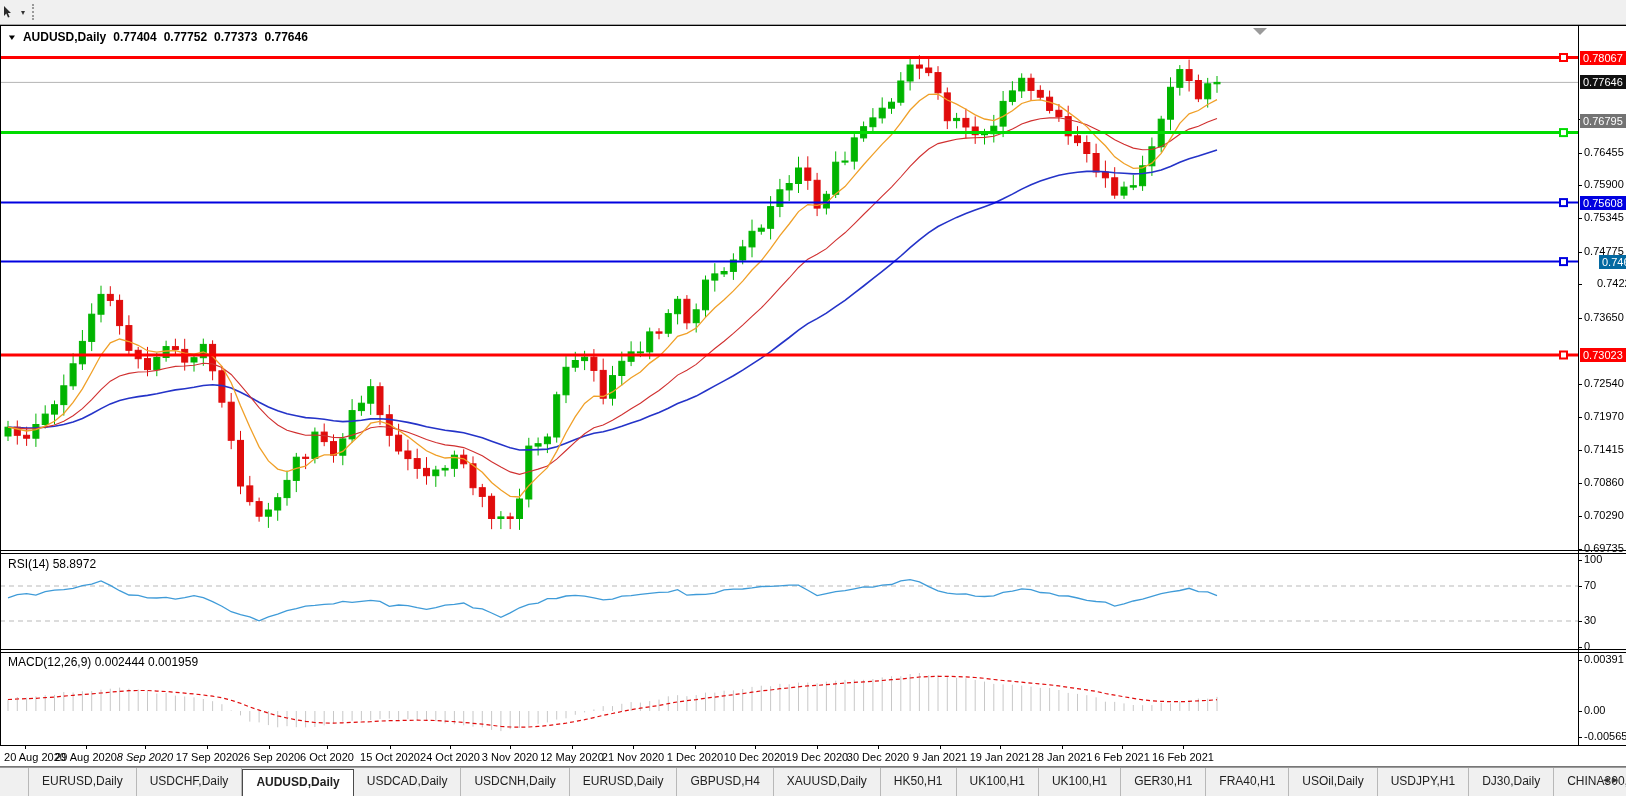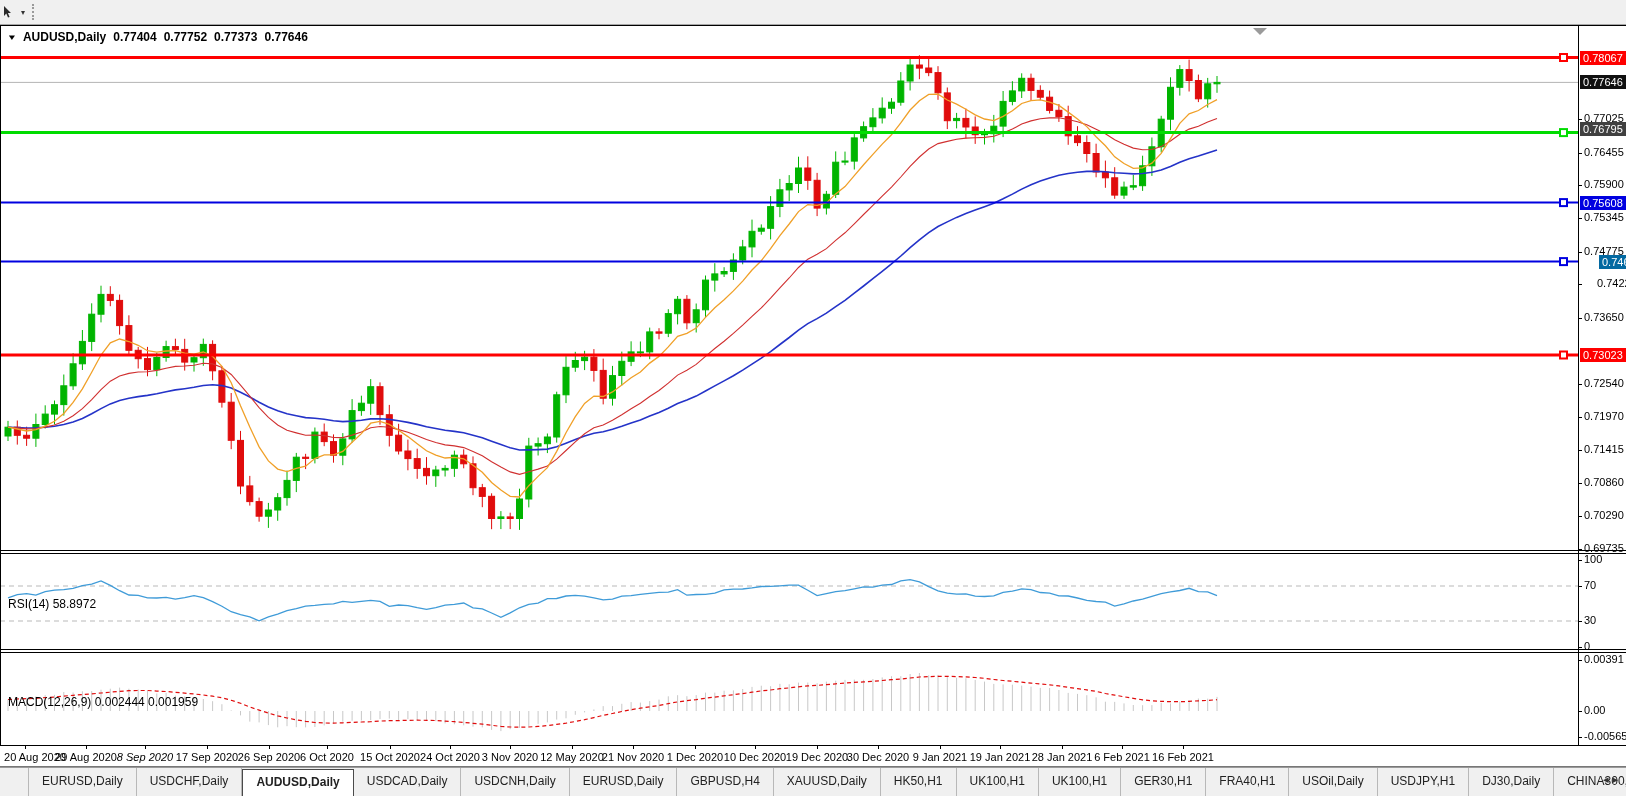--- a/index.html
+++ b/index.html
@@ -18,21 +18,21 @@
                display:flex;gap:7px;align-items:center;white-space:nowrap;z-index:6;}
   #chart-title .caret{font-size:8px;transform:scaleX(1.3);}
   
   .hline{position:absolute;height:1px;background:#000;}
   .vline{position:absolute;width:1px;background:#000;}
   
   .tick-label{position:absolute;left:1584px;font-size:11px;line-height:13px;color:#000;white-space:nowrap;}
   .tick-mark{position:absolute;left:1578px;width:4px;height:1px;background:#000;}
   .marker{position:absolute;left:1580px;font-size:11px;line-height:14px;padding:0 3px;white-space:nowrap;}
   
-  .pane-label{position:absolute;left:8px;font-size:12px;color:#000;z-index:5;white-space:nowrap;margin-top:40px;}
+  .pane-label{position:absolute;left:8px;font-size:12px;color:#000;z-index:5;white-space:nowrap;}
   svg{position:absolute;left:0;}
   
   .date-label{position:absolute;font-size:11px;color:#000;white-space:nowrap;transform:translateX(-50%);}
   .date-tick{position:absolute;width:1px;height:3px;background:#000;}
   
   #tabs{position:absolute;top:767px;left:0;width:1626px;height:29px;background:#f0f0f0;
         border-top:1px solid #9a9a9a;display:flex;align-items:stretch;padding-left:28px;box-sizing:border-box;}
   .tab{padding:6px 13px 0 13px;font-size:12px;color:#222;border-right:1px solid #b8b8b8;cursor:default;white-space:nowrap;}
   .tab:first-child{border-left:1px solid #b8b8b8;}
   .tab.active{background:#fff;border:1px solid #4a4a4a;border-bottom:none;font-weight:700;margin-top:1px;padding-top:5px;}
@@ -518,21 +518,21 @@
     <div class="tick-mark" style="top: 450px;"></div>
     <div class="tick-label" style="top: 443px;">0.71415</div>
     <div class="tick-mark" style="top: 483px;"></div>
     <div class="tick-label" style="top: 476px;">0.70860</div>
     <div class="tick-mark" style="top: 516px;"></div>
     <div class="tick-label" style="top: 509px;">0.70290</div>
     <div class="tick-mark" style="top: 549px;"></div>
     <div class="tick-label" style="top: 542px;">0.69735</div>
     <div class="marker" style="top: 51px; background: rgb(255, 0, 0); color: rgb(255, 255, 255);">0.78067</div>
     <div class="marker" style="top: 75px; background: rgb(16, 16, 16); color: rgb(255, 255, 255);">0.77646</div>
-    <div class="marker" style="top: 122px; background: #404040; color: rgb(255, 255, 255);">0.76795</div>
+    <div class="marker" style="top: 114px; background: #737373; color: rgb(255, 255, 255);">0.76795</div>
     <div class="marker" style="top: 196px; background: rgb(0, 0, 224); color: rgb(255, 255, 255);">0.75608</div>
     <div class="marker" style="top: 255px; background: #0369a1; color: rgb(255, 255, 255); margin-left: 19px;">0.74608</div>
     <div class="marker" style="top: 348px; background: rgb(255, 0, 0); color: rgb(255, 255, 255);">0.73023</div>
     <div class="tick-mark" style="top: 560px;"></div>
     <div class="tick-label" style="top: 553px;">100</div>
     <div class="tick-mark" style="top: 586px;"></div>
     <div class="tick-label" style="top: 579px;">70</div>
     <div class="tick-mark" style="top: 621px;"></div>
     <div class="tick-label" style="top: 614px;">30</div>
     <div class="tick-mark" style="top: 647px;"></div>

